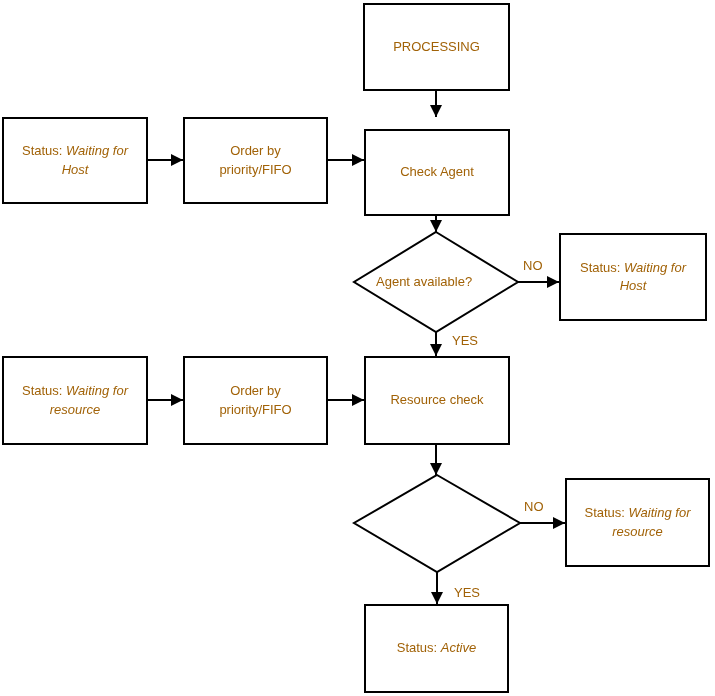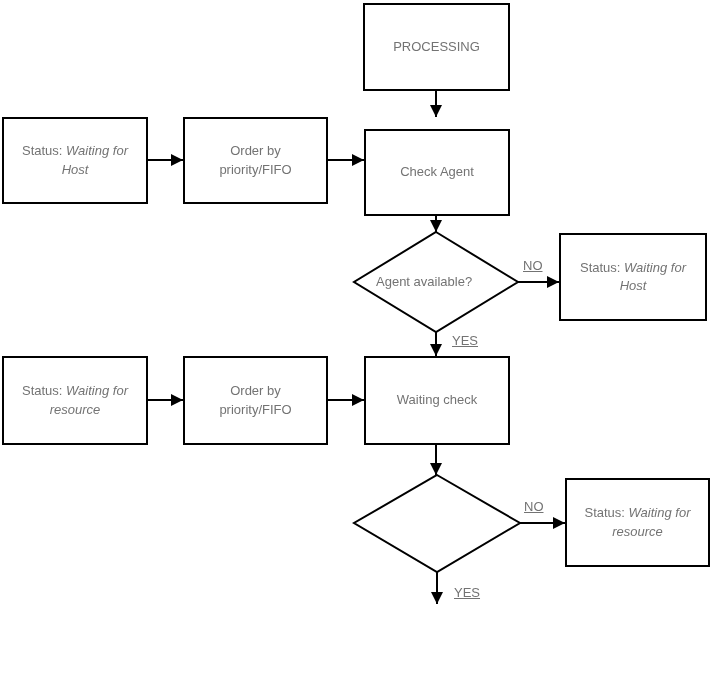--- a/index.html
+++ b/index.html
@@ -7,21 +7,21 @@
     padding: 0;
     background: #ffffff;
   }
   .canvas {
     position: relative;
     width: 715px;
     height: 696px;
     background: #ffffff;
     font-family: "Liberation Sans", sans-serif;
     font-size: 13px;
-    color: #737373;
+    color: #a16207;
     overflow: hidden;
   }
   .connectors {
     position: absolute;
     left: 0;
     top: 0;
     width: 715px;
     height: 696px;
   }
   .box {
@@ -44,21 +44,20 @@
     text-align: center;
     line-height: 1.4;
     pointer-events: none;
   }
   .prewrap {
     white-space: pre-line;
   }
   .edge-label {
     position: absolute;
     line-height: 1;
-    text-decoration: underline;
   }
   em {
     font-style: italic;
   }
   .shape {
     fill: #ffffff;
     stroke: #000000;
     stroke-width: 2;
   }
   .arrow {
@@ -119,27 +118,30 @@
   <div class="box" style="left:2px; top:356px; width:146px; height:89px;">
     <span><span>Status: </span><em>Waiting for resource</em></span>
   </div>
 
   <div class="box" style="left:183px; top:356px; width:145px; height:89px;">
     <span class="prewrap">Order by
 priority/FIFO</span>
   </div>
 
   <div class="box" style="left:364px; top:356px; width:146px; height:89px;">
-    <span>Waiting check</span>
+    <span>Resource check</span>
   </div>
 
   <div class="box" style="left:565px; top:478px; width:145px; height:89px;">
     <span><span>Status: </span><em>Waiting for resource</em></span>
   </div>
 
+  <div class="box" style="left:364px; top:604px; width:145px; height:89px;">
+    <span><span>Status: </span><em>Active</em></span>
+  </div>
 
   <div class="diamond-label" style="left:376px; top:262px; width:120px; height:40px;">
     <span>Agent available?</span>
   </div>
 
 
   <div class="edge-label" style="left:523px; top:259px;">NO</div>
   <div class="edge-label" style="left:452px; top:334px;">YES</div>
   <div class="edge-label" style="left:524px; top:500px;">NO</div>
   <div class="edge-label" style="left:454px; top:586px;">YES</div>

